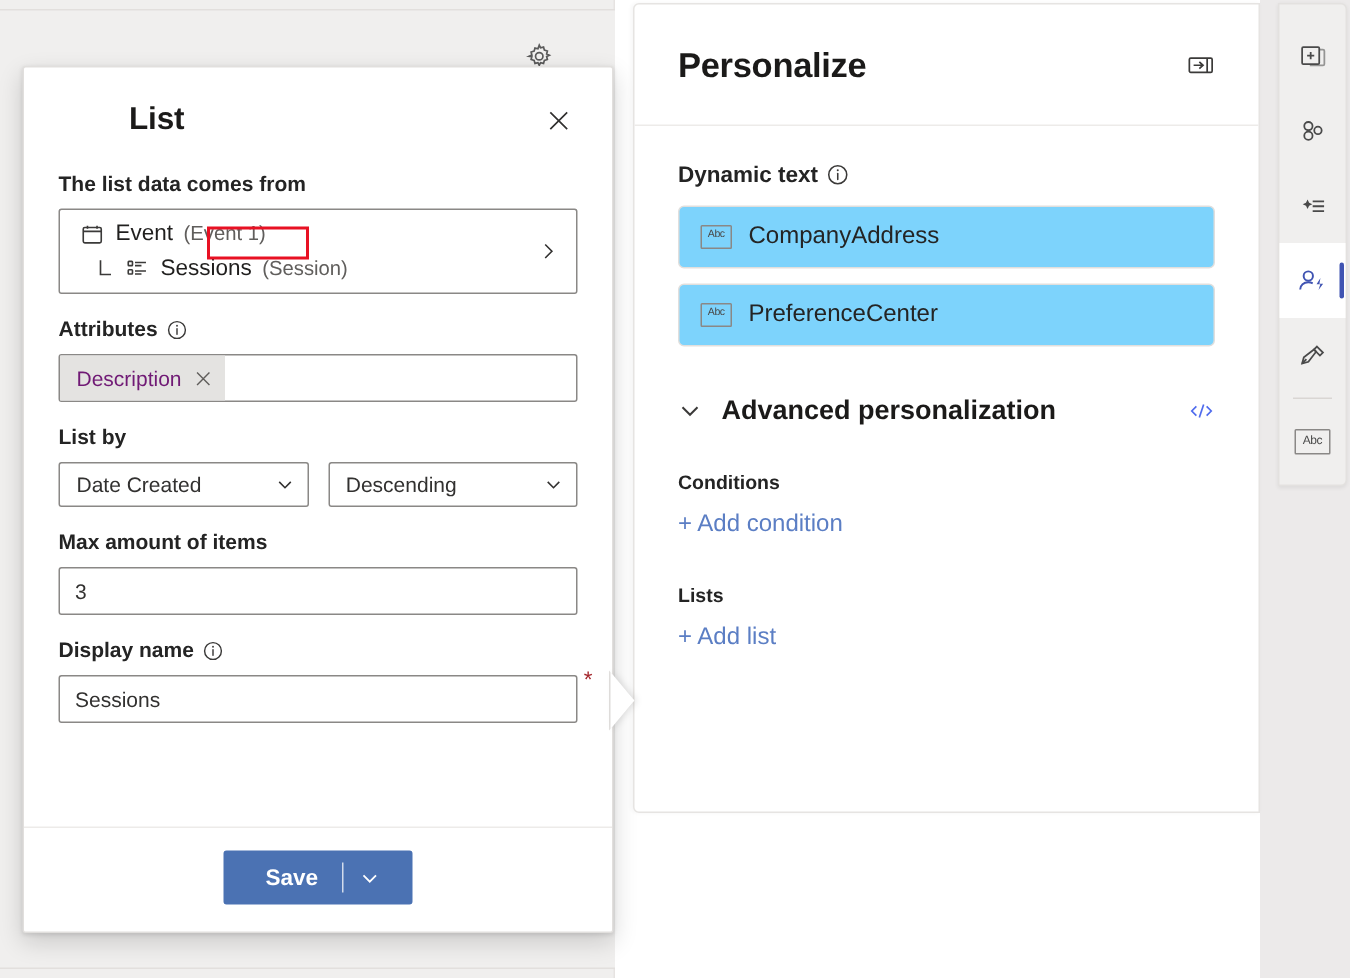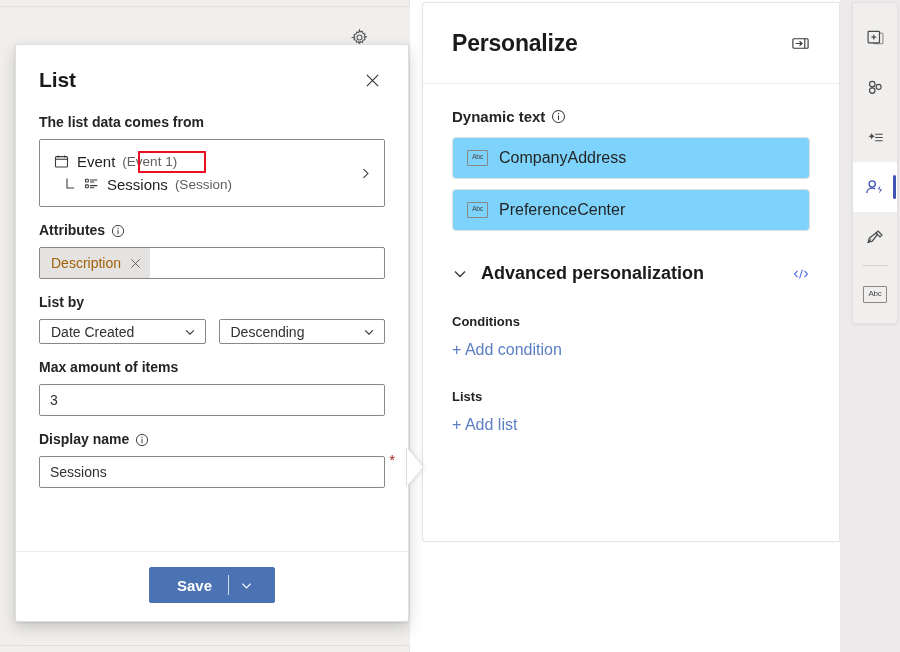--- a/index.html
+++ b/index.html
@@ -96,20 +96,21 @@
     display: flex;
     align-items: flex-start;
     justify-content: space-between;
   }
   .dialog-title {
     font-size: 21px;
     font-weight: 600;
     color: #1b1a19;
     line-height: 26px;
     letter-spacing: -0.1px;
+    margin-left: 47px;
   }
   .close-btn {
     width: 28px; height: 28px;
     display: flex; align-items: center; justify-content: center;
     color: #323130;
     margin-top: -1px;
   }
 
   .dialog-body {
     flex: 1 1 auto;
@@ -135,21 +136,21 @@
     justify-content: center;
     width: 15px; height: 15px;
     color: #3b3a39;
   }
 
   
   .source-box {
     border: 1px solid #8a8886;
     border-radius: 2px;
     background: #ffffff;
-    height: 68px;
+    height: 57px;
     display: flex;
     align-items: center;
     padding: 0 10px 0 13px;
     box-sizing: border-box;
     position: relative;
   }
   .source-lines { flex: 1 1 auto; }
   .source-row {
     display: flex;
     align-items: center;
@@ -205,33 +206,33 @@
   }
   .chip {
     background: #e4e3e1;
     height: 30px;
     display: inline-flex;
     align-items: center;
     gap: 9px;
     padding: 0 9px 0 11px;
     margin: 0;
     font-size: 14px;
-    color: #a16207;
+    color: #701a75;
   }
   .chip-x {
     color: #605e5c;
     display: inline-flex;
     align-items: center;
   }
 
   
   .row2 { display: flex; gap: 13px; }
   .select {
     flex: 1 1 0;
-    height: 25px;
+    height: 30px;
     border: 1px solid #8a8886;
     border-radius: 2px;
     background: #ffffff;
     display: flex;
     align-items: center;
     justify-content: space-between;
     padding: 0 9px 0 11px;
     box-sizing: border-box;
     font-size: 14px;
     color: #323130;

